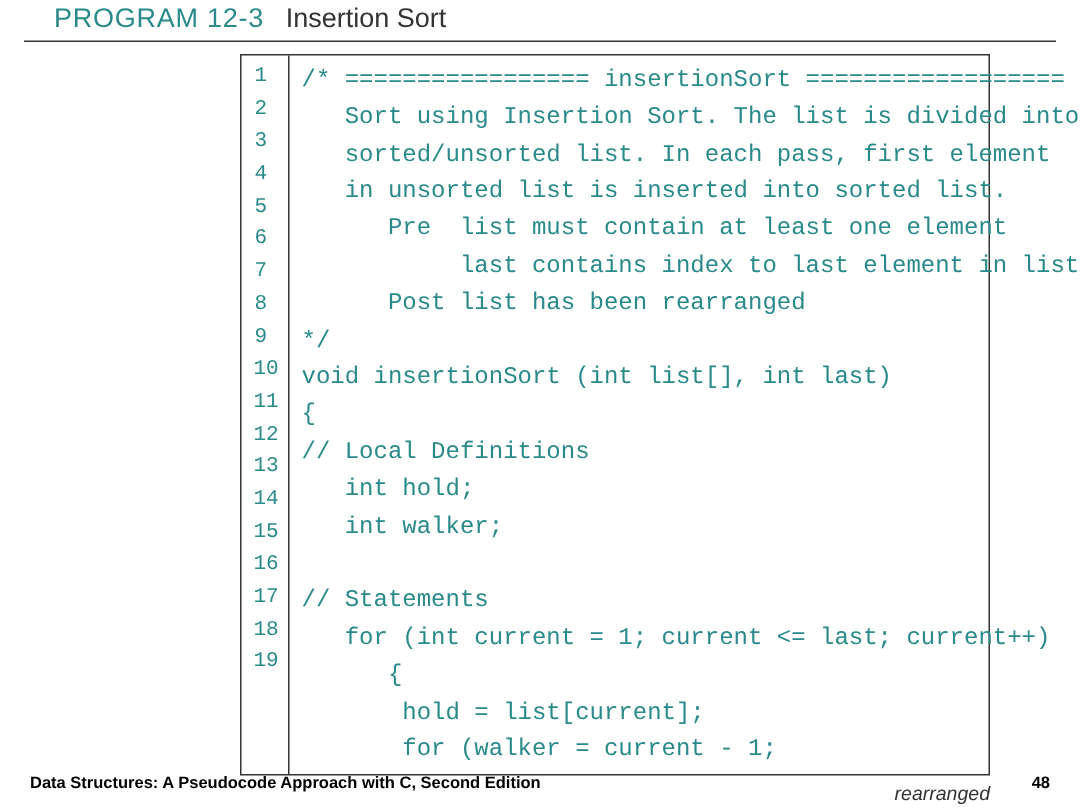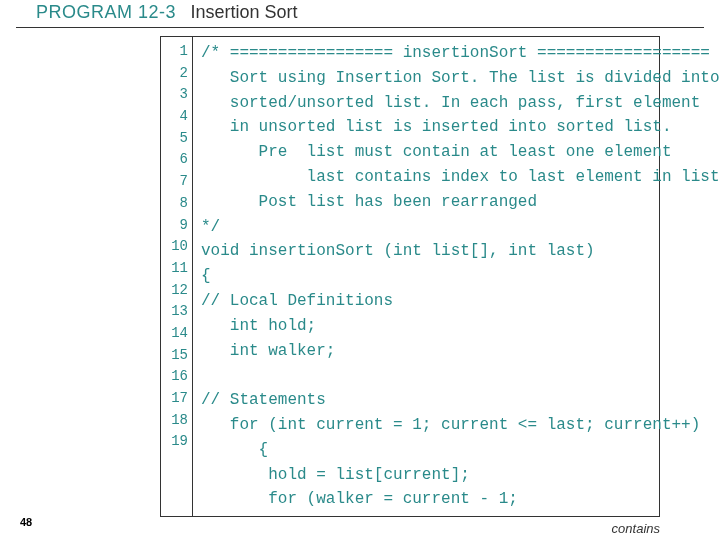--- a/index.html
+++ b/index.html
@@ -31,21 +31,21 @@
     margin-left: 10px;
   }
   .code-box {
     margin: 8px 60px 0 160px;
     border: 1px solid #333;
     display: flex;
     background: #fff;
   }
   .line-numbers {
     border-right: 1px solid #333;
-    padding: 4px 4px 4px 8px;
+    padding: 4px 14px 4px 8px;
     text-align: right;
     font-family: 'Courier New', monospace;
     font-size: 14px;
     color: #2a8a8a;
     line-height: 1.55;
     min-width: 32px;
   }
   .code-content {
     padding: 4px 8px;
     font-family: 'Courier New', monospace;
@@ -116,17 +116,18 @@
    int hold;
    int walker;
 
 // Statements
    for (int current = 1; current &lt;= last; current++)
       {
        hold = list[current];
        for (walker = current - 1;</div>
 </div>
 
-<div class="continued">contains</div>
+<div class="continued">rearranged</div>
 
 <div class="footer">
+  <span>Data Structures: A Pseudocode Approach with C, Second Edition</span>
   <span>48</span>
 </div>
 
 </body></html>

